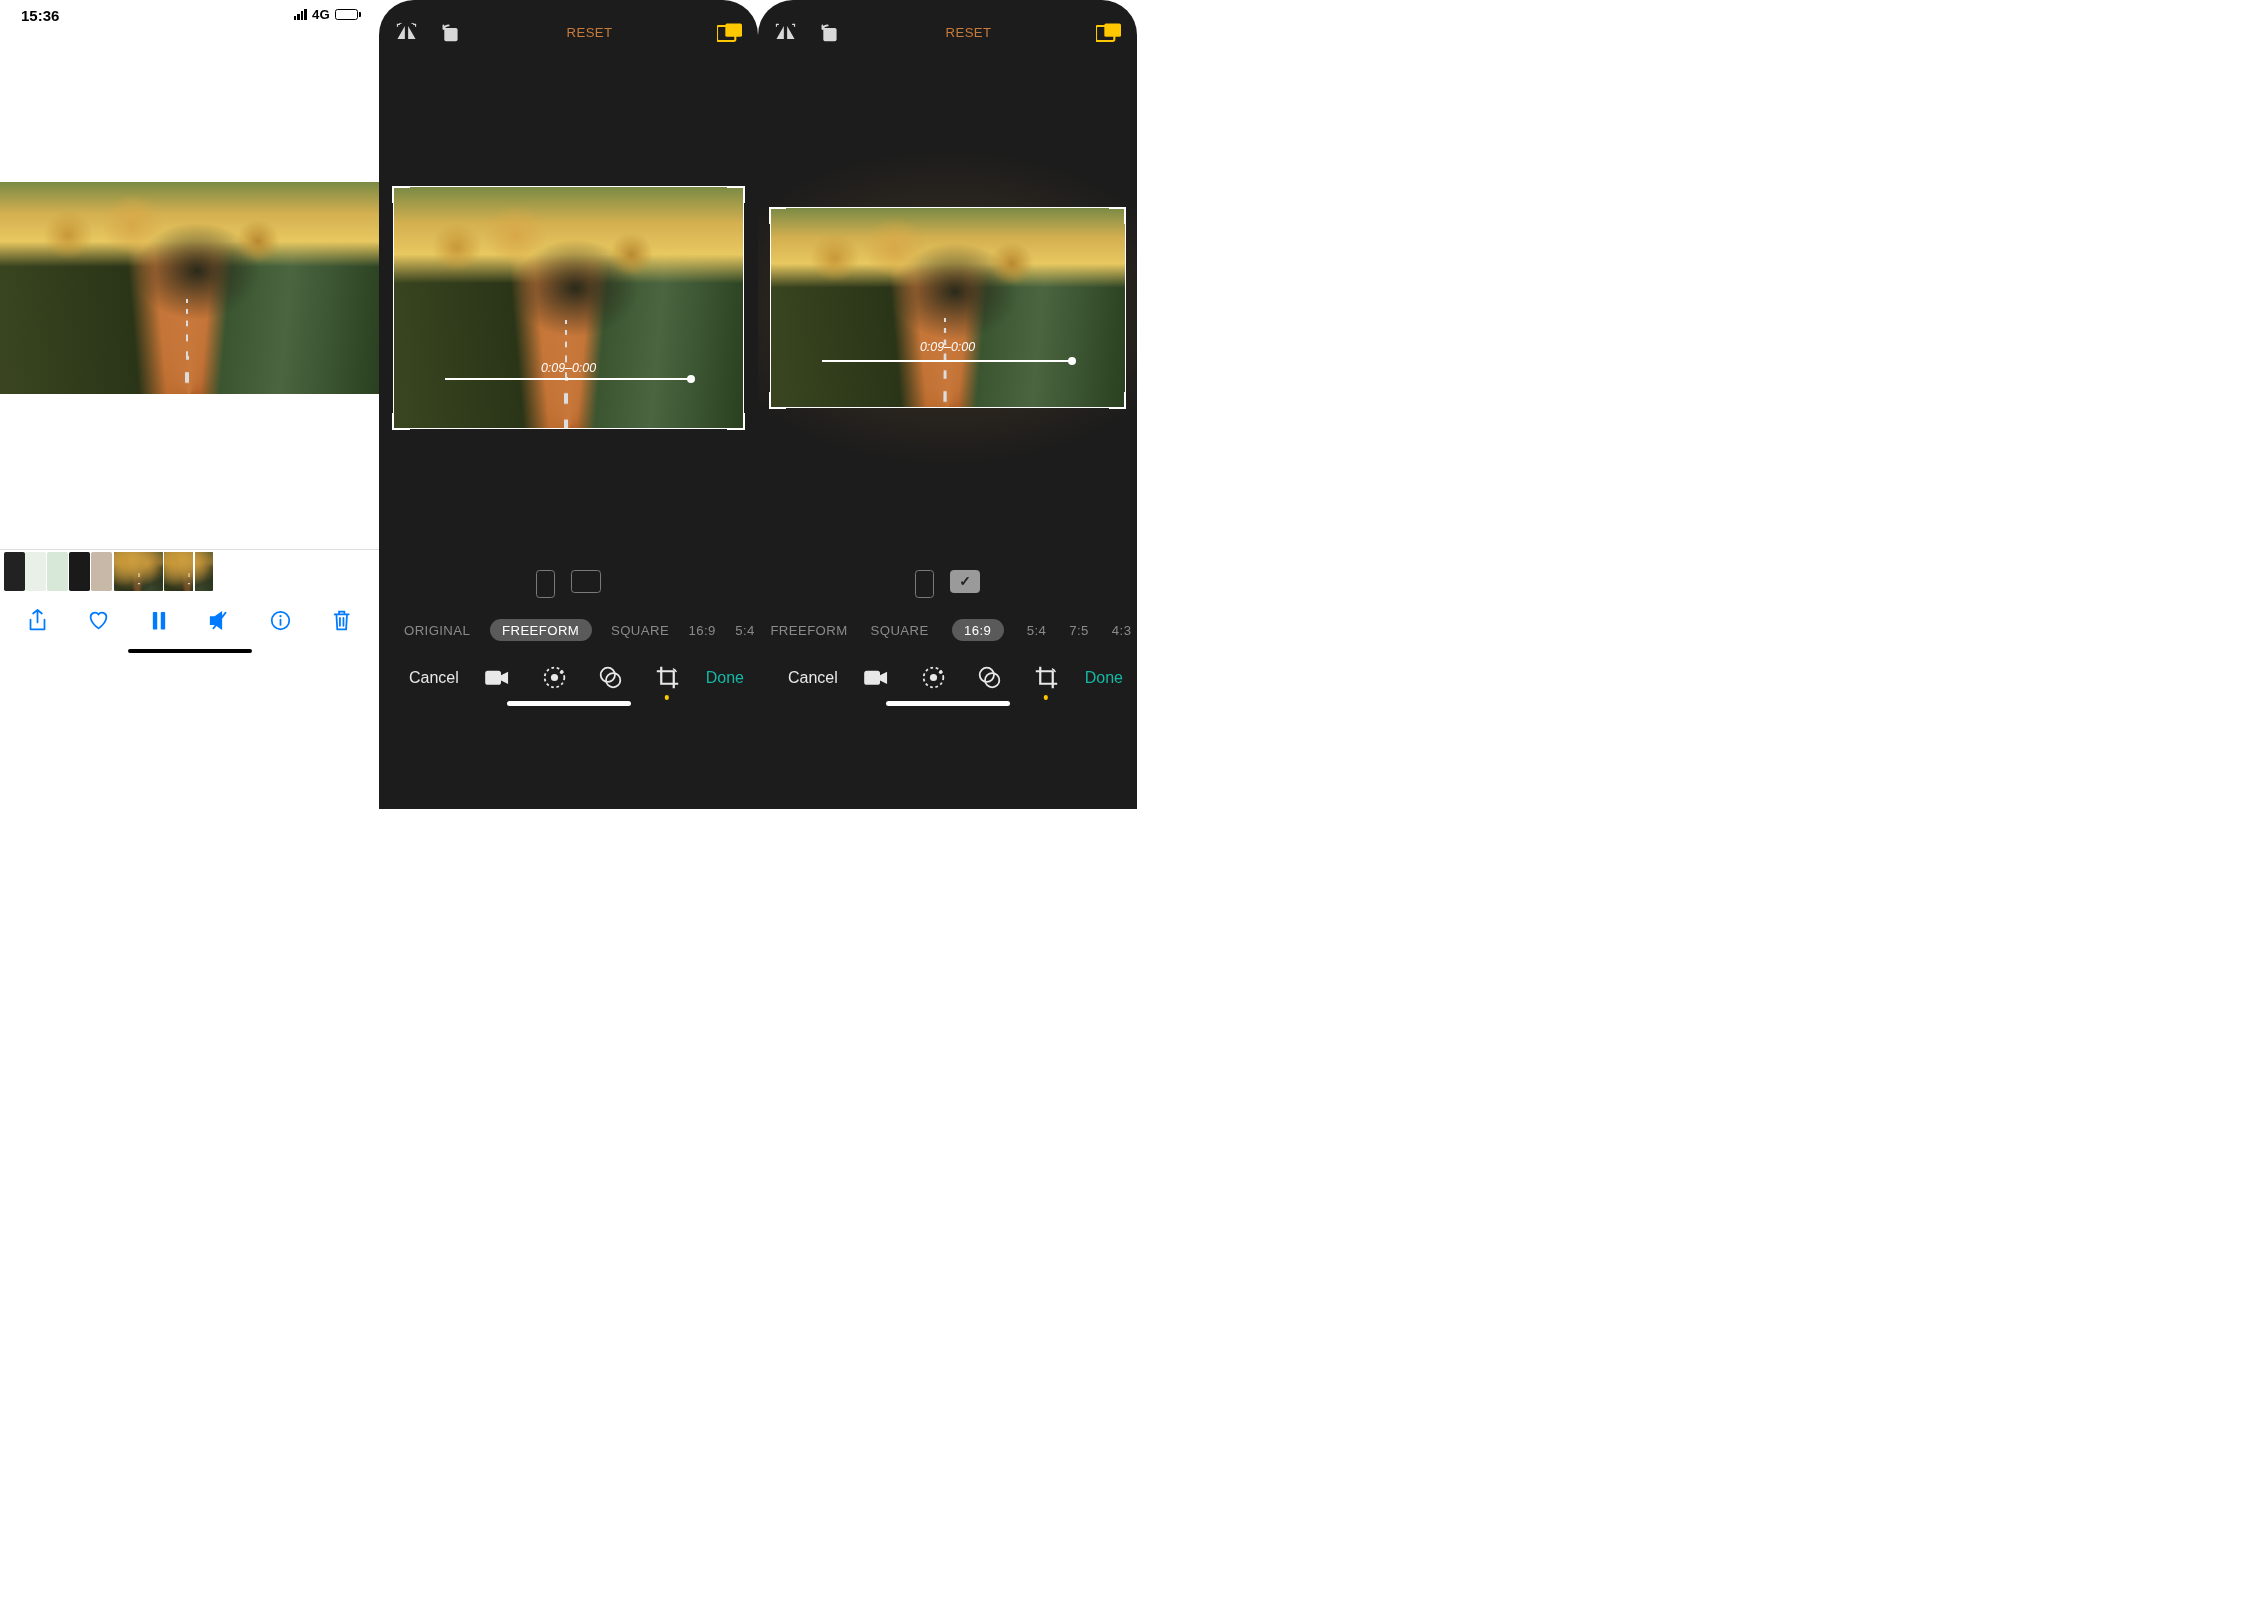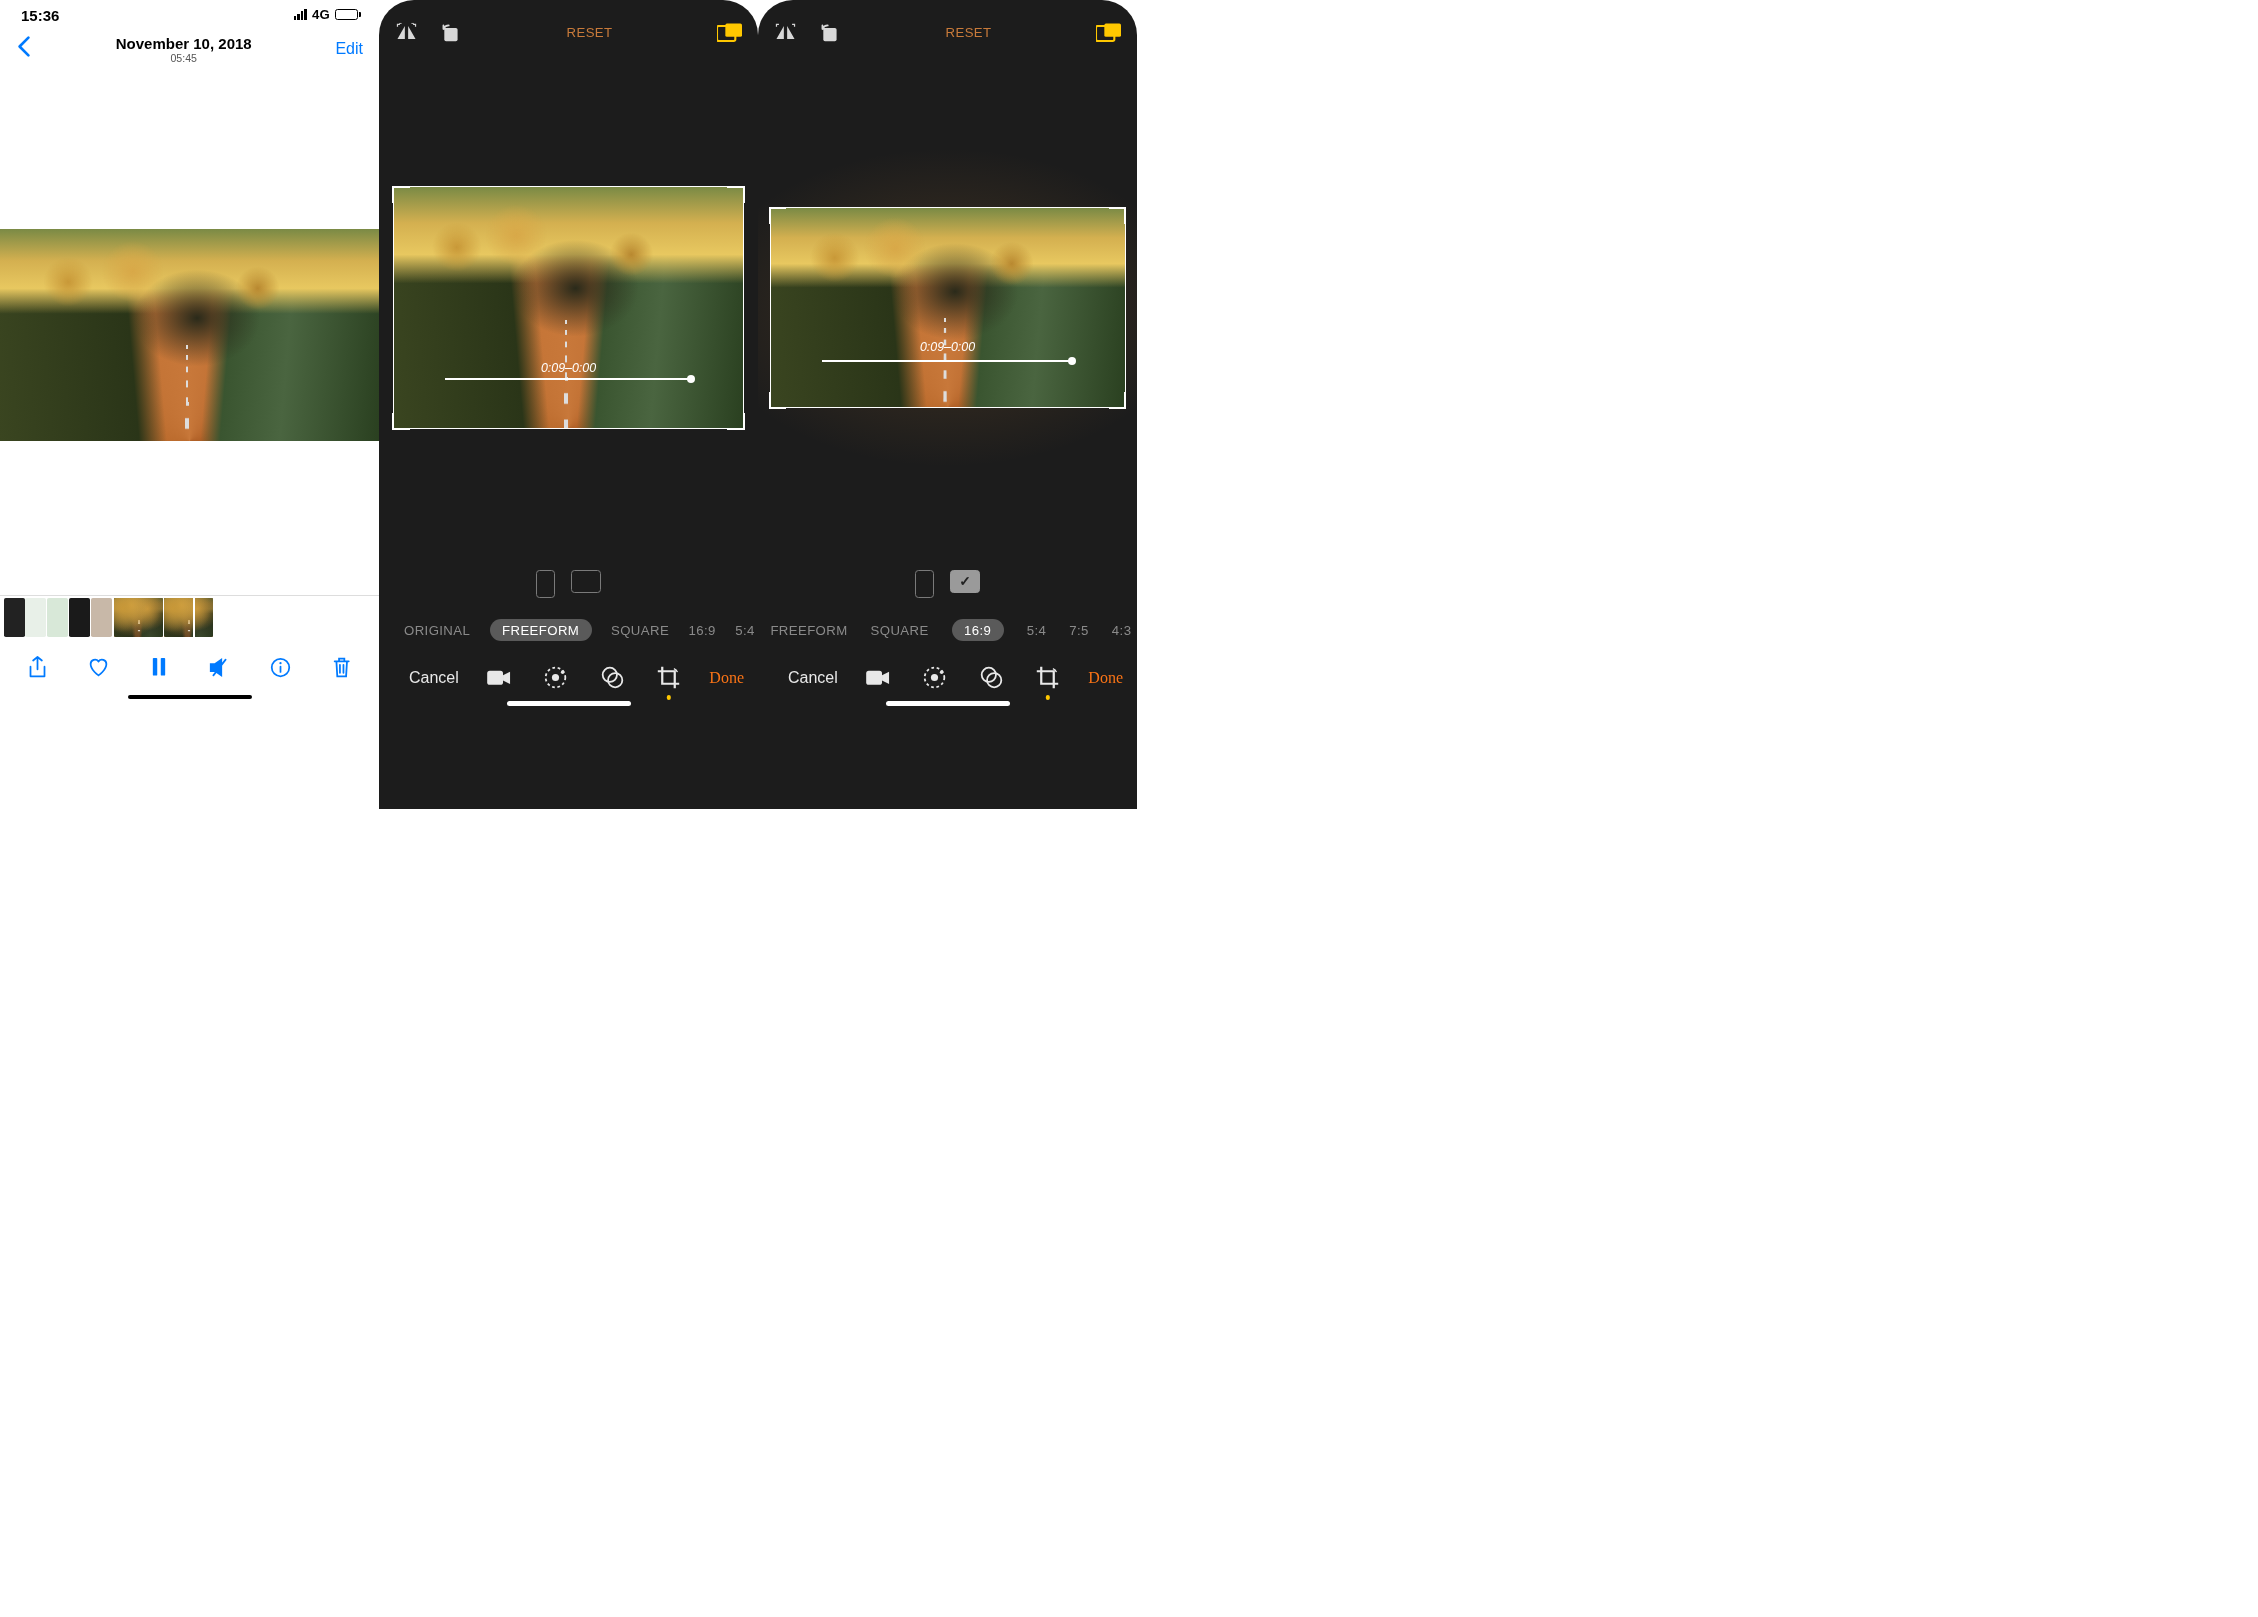--- a/index.html
+++ b/index.html
@@ -71,21 +71,21 @@
 .orient-box.selected { background: #9a9a9a; border-color: #9a9a9a; display: flex; align-items: center; justify-content: center; }
 .orient-portrait { width: 19.4px; height: 28px; }
 .orient-landscape { width: 30px; height: 23px; }
 
 .aspect-row { display: flex; gap: 19.4px; padding: 5.3px 0 12.4px 25px; align-items: center; overflow: hidden; white-space: nowrap; }
 .aspect-opt { color: #8a8a8a; font-size: 13.2px; letter-spacing: 0.4px; }
 .aspect-opt.selected { background: #5a5a5a; color: #fff; padding: 3.5px 12.4px; border-radius: 12.4px; }
 
 .edit-bottom { display: flex; justify-content: space-between; align-items: center; padding: 10.6px 14px 3.5px; margin-left: 16px; }
 .cancel-btn { color: #e8e8e8; font-size: 16px; }
-.done-btn { color: #f97316; font-size: 16px; font-family: Liberation Serif, serif; }
+.done-btn { color: #14b8a6; font-size: 16px; }
 .edit-tools { display: flex; gap: 30px; align-items: center; }
 .tool-icon { width: 26.5px; height: 26.5px; display: flex; align-items: center; justify-content: center; color: #e8e8e8; position: relative; }
 .tool-dot { position: absolute; bottom: -8.8px; left: 50%; transform: translateX(-50%); width: 4.4px; height: 4.4px; background: #ffc800; border-radius: 50%; }
 
 
 .road-scene {
   width: 100%; height: 100%;
   background:
     radial-gradient(ellipse 115px 88px at 52% 42%, #2a2a1a 0%, transparent 55%),
     linear-gradient(180deg, #7a8a45 0%, #d4b050 15%, #e8c860 28%, transparent 40%),
@@ -126,32 +126,20 @@
       <span class="signal-icon">
           <span></span>
           <span></span>
           <span></span>
           <span></span>
         </span>
       <span>4G</span>
       <span class="battery"><span class="battery-fill"></span></span>
     </div>
   </div>
-  <div class="nav-bar">
-    <span class="back-chevron">
-      <svg width="16" height="23" viewBox="0 0 18 26">
-          <path d="M14 3 L4 13 L14 23" stroke="#007aff" stroke-width="3" fill="none" stroke-linecap="round" stroke-linejoin="round"></path>
-        </svg>
-    </span>
-    <div class="nav-center">
-      <div class="nav-title">November 10, 2018</div>
-      <div class="nav-subtitle">05:45</div>
-    </div>
-    <span class="edit-btn">Edit</span>
-  </div>
   <div class="photo-area">
     <div class="autumn-img">
         <div class="road-scene"></div>
       </div>
   </div>
   <div class="thumbnail-strip">
     <div class="thumb-group">
       <div class="thumb" style="background:#222"></div>
       <div class="thumb" style="background:#e8f0e8"></div>
       <div class="thumb" style="background:#d8e8d8"></div>

